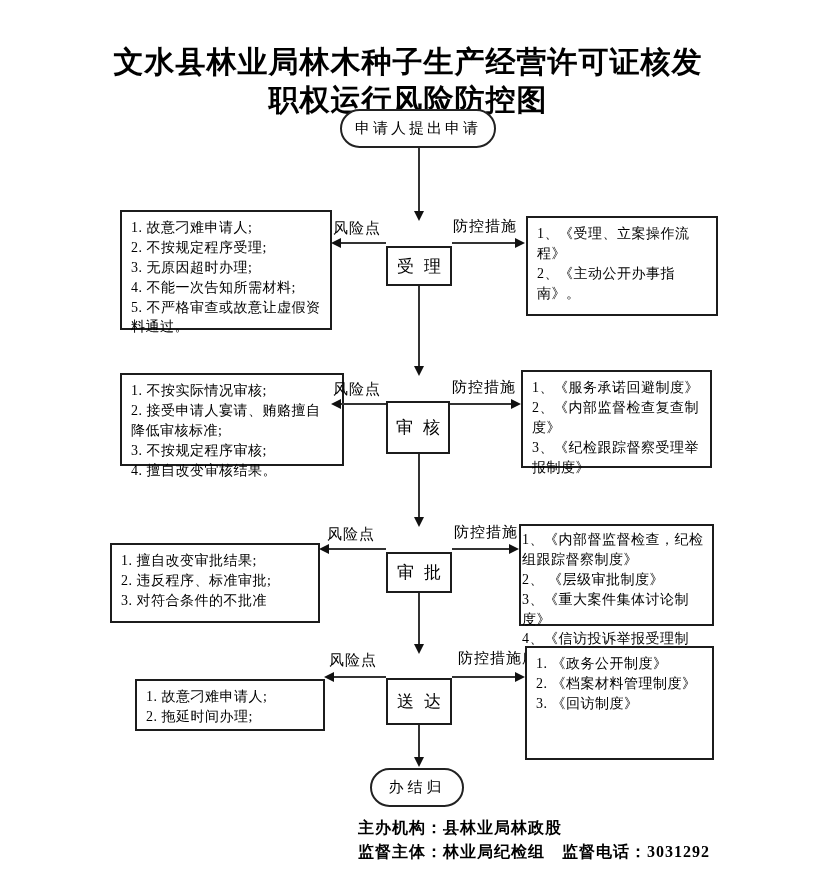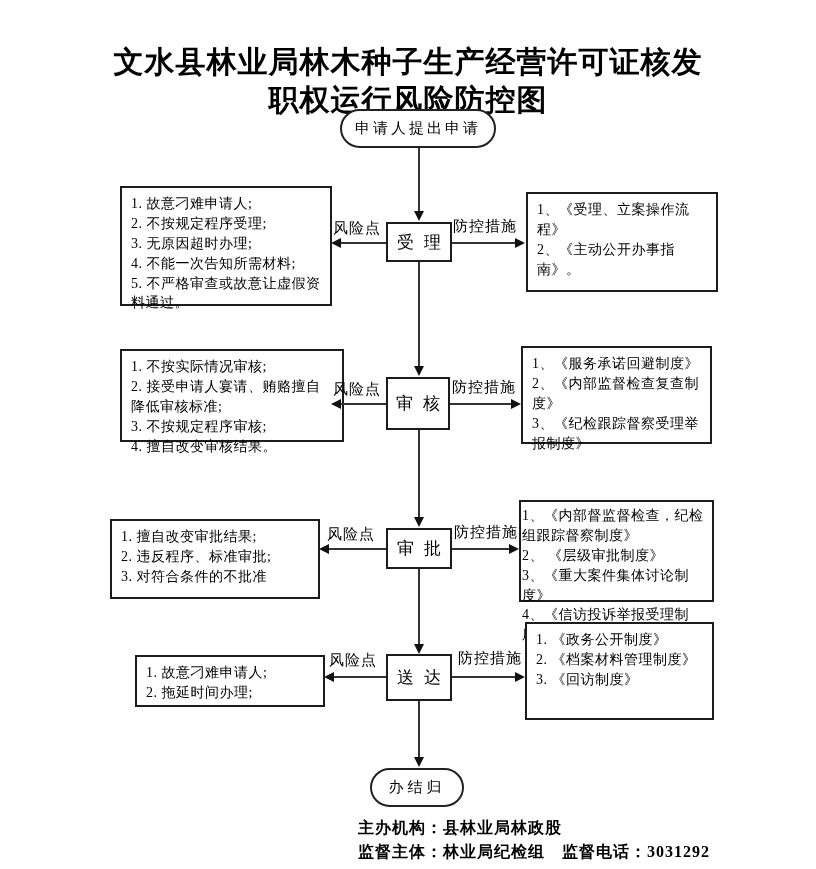--- a/index.html
+++ b/index.html
@@ -3,21 +3,21 @@
 <meta charset="utf-8">
 <style>
   html,body{margin:0;padding:0;background:#fff;}
   #page{position:relative;width:816px;height:869px;background:#ffffff;overflow:hidden;
         font-family:"Liberation Serif","DejaVu Serif",serif;color:#000;}
   .title-line{position:absolute;left:0;width:816px;text-align:center;font-weight:bold;
         font-size:30px;letter-spacing:1px;white-space:nowrap;margin-top:20px;}
   .terminal{position:absolute;border:2px solid #222;border-radius:22px;background:#fff;
         display:flex;align-items:center;justify-content:center;font-size:15px;
         letter-spacing:3px;box-sizing:border-box;}
-  .rect{position:absolute;border:2px solid #1c1c1c;background:#fff;box-sizing:border-box;}
+  .rect{position:absolute;border:2px solid #1c1c1c;background:#fff;box-sizing:border-box;margin-top:24px;}
   .stage{display:flex;align-items:center;justify-content:center;font-size:17px;}
   .stage .stage-txt{letter-spacing:10px;margin-right:-10px;}
   .txt{font-size:14px;line-height:1.42;white-space:pre-line;padding:6px 9px;
         letter-spacing:0.5px;}
   .edge-label{position:absolute;font-size:15px;white-space:nowrap;letter-spacing:1px;}
   .vline{position:absolute;width:0;border-left:2px solid #333;}
   .hline{position:absolute;height:0;border-top:2px solid #333;}
   .tri-down{position:absolute;width:0;height:0;border-left:5px solid transparent;
         border-right:5px solid transparent;border-top:10px solid #111;}
   .tri-left{position:absolute;width:0;height:0;border-top:5px solid transparent;
@@ -103,21 +103,21 @@
   <div class="hline" style="left:329px;top:548px;width:57px;"></div>
   <div class="tri-left" style="left:319px;top:544px;"></div>
   <div class="hline" style="left:452px;top:548px;width:57px;"></div>
   <div class="tri-right" style="left:509px;top:544px;"></div>
 
   <div class="rect txt" style="left:135px;top:655px;width:190px;height:52px;">1. 故意刁难申请人;
 2. 拖延时间办理;</div>
   <div class="rect stage" style="left:386px;top:654px;width:66px;height:47px;">
     <span class="stage-txt">送达</span>
   </div>
-  <div class="rect txt" style="left:525px;top:622px;width:189px;height:98px;">1. 《政务公开制度》
+  <div class="rect txt" style="left:525px;top:622px;width:189px;height:114px;">1. 《政务公开制度》
 2. 《档案材料管理制度》
 3. 《回访制度》</div>
   <div class="edge-label" style="left:329px;top:651px;">风险点</div>
   <div class="edge-label" style="left:458px;top:649px;">防控措施</div>
   <div class="hline" style="left:334px;top:676px;width:52px;"></div>
   <div class="tri-left" style="left:324px;top:672px;"></div>
   <div class="hline" style="left:452px;top:676px;width:63px;"></div>
   <div class="tri-right" style="left:515px;top:672px;"></div>
 
   <div class="terminal" style="left:370px;top:768px;width:94px;height:39px;letter-spacing:4px;">

